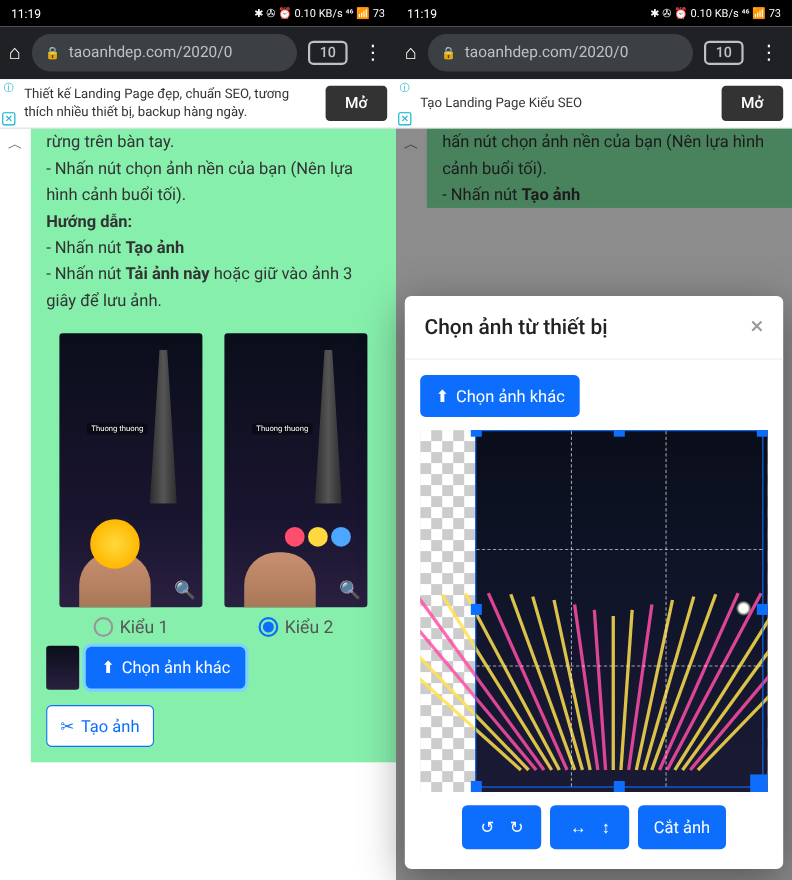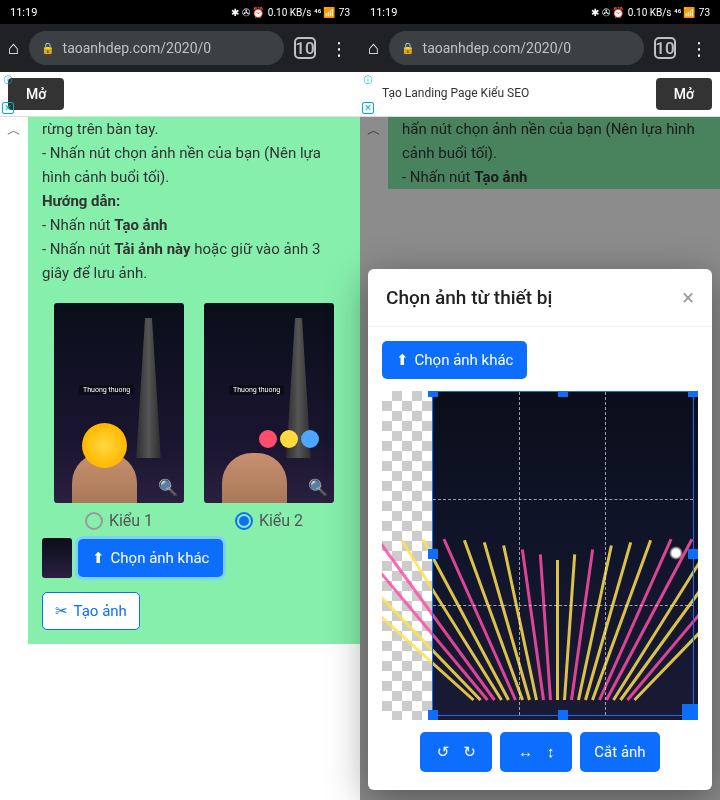--- a/index.html
+++ b/index.html
@@ -4,34 +4,34 @@
 <style>
 *{margin:0;padding:0;box-sizing:border-box;font-family:Roboto,Arial,sans-serif}
 body{width:720px;height:800px;background:#000;display:flex;overflow:hidden}
 .phone{width:360px;height:800px;background:#fff;display:flex;flex-direction:column;position:relative}
 .status-bar{height:24px;background:#000;color:#fff;display:flex;align-items:center;justify-content:space-between;padding:0 10px;font-size:11px}
 .status-right{display:flex;gap:4px;align-items:center;font-size:10px}
 .browser-bar{height:48px;background:#202124;display:flex;align-items:center;padding:0 8px;gap:10px}
 .home-icon{color:#fff;font-size:18px}
 .url-box{flex:1;background:#3c4043;border-radius:20px;height:34px;display:flex;align-items:center;padding:0 12px;gap:8px;color:#bdc1c6;font-size:14px;overflow:hidden;white-space:nowrap}
 .lock{font-size:11px}
-.tab-count{width:22px;height:22px;border:2px solid #bdc1c6;border-radius:5px;color:#bdc1c6;display:flex;align-items:center;justify-content:center;font-size:17px;font-weight:500}
+.tab-count{width:36px;height:22px;border:2px solid #bdc1c6;border-radius:5px;color:#bdc1c6;display:flex;align-items:center;justify-content:center;font-size:13px;font-weight:500}
 .menu-dots{color:#fff;font-size:18px;padding:0 4px}
 .ad-bar{background:#fff;border-bottom:1px solid #ddd;display:flex;align-items:center;padding:6px 8px;gap:8px;position:relative}
 .ad-x{position:absolute;left:2px;bottom:2px;font-size:9px;color:#00aecd;border:1px solid #00aecd;width:12px;height:12px;display:flex;align-items:center;justify-content:center;border-radius:2px}
 .ad-i{position:absolute;left:2px;top:2px;font-size:9px;color:#00aecd;width:12px;height:12px;display:flex;align-items:center;justify-content:center}
 .ad-text{flex:1;font-size:12px;color:#333;padding-left:14px;line-height:1.3}
 .ad-btn{background:#333;color:#fff;border:none;padding:8px 18px;border-radius:4px;font-size:14px;font-weight:500}
 .chev-up{width:28px;height:28px;display:flex;align-items:center;justify-content:center;color:#666;font-size:14px}
 .content{flex:1;background:#86efac;overflow:hidden;position:relative}
 .article{padding:0 14px;font-size:15px;line-height:1.6;color:#333}
 .article b{font-weight:700}
 .kieu-row{display:flex;gap:20px;padding:18px 20px 8px;justify-content:center}
 .kieu{display:flex;flex-direction:column;align-items:center;gap:8px}
-.kieu-img{width:130px;height:200px;background:linear-gradient(180deg,#0a0e1a 0%,#1a1530 70%,#2a2040 100%);border-radius:3px;position:relative;overflow:hidden}
+.kieu-img{width:130px;height:249px;background:linear-gradient(180deg,#0a0e1a 0%,#1a1530 70%,#2a2040 100%);border-radius:3px;position:relative;overflow:hidden}
 .kieu-img::after{content:"🔍";position:absolute;right:6px;bottom:6px;color:#fff;font-size:16px;opacity:0.9}
 .tower{position:absolute;right:18px;top:15px;width:35px;height:140px;background:linear-gradient(90deg,transparent 0%,#333 20%,#555 50%,#333 80%,transparent 100%);clip-path:polygon(40% 0,60% 0,85% 100%,15% 100%)}
 .emoji-ball{position:absolute;left:28px;bottom:35px;width:45px;height:45px;background:radial-gradient(circle,#ffd93d 0%,#ffb800 70%);border-radius:50%}
 .hand{position:absolute;left:18px;bottom:0;width:65px;height:50px;background:linear-gradient(180deg,#c89070 0%,#a87858 100%);border-radius:30px 30px 0 0}
 .emoji-small{position:absolute;left:55px;bottom:55px;display:flex;gap:3px}
 .emoji-small span{width:18px;height:18px;border-radius:50%}
 .em1{background:#ff4d6d}.em2{background:#ffd93d}.em3{background:#4da6ff}
 .tag{position:absolute;left:25px;top:82px;font-size:7px;color:#fff;background:rgba(0,0,0,0.4);padding:1px 4px;border-radius:2px}
 .radio-row{display:flex;align-items:center;gap:6px;font-size:16px;color:#555}
 .radio{width:18px;height:18px;border:2px solid #999;border-radius:50%;display:inline-flex;align-items:center;justify-content:center}
@@ -80,20 +80,21 @@
     <div class="url-box">
       <span class="lock">🔒</span>
       <span>taoanhdep.com/2020/0</span>
     </div>
     <div class="tab-count">10</div>
     <span class="menu-dots">⋮</span>
   </div>
   <div class="ad-bar">
     <span class="ad-i">ⓘ</span>
     <span class="ad-x">✕</span>
+    <div class="ad-text">Thiết kế Landing Page đẹp, chuẩn SEO, tương thích nhiều thiết bị, backup hàng ngày.</div>
     <button class="ad-btn">Mở</button>
   </div>
   <div style="display:flex;align-items:flex-start">
     <div class="chev-up">︿</div>
     <div class="content" style="flex:1">
       <div class="article">
         <div>rừng trên bàn tay.</div>
         <div>- Nhấn nút chọn ảnh nền của bạn (Nên lựa hình cảnh buổi tối).</div>
         <div><b>Hướng dẫn:</b></div>
         <div><span>- Nhấn nút </span><b>Tạo ảnh</b></div>

